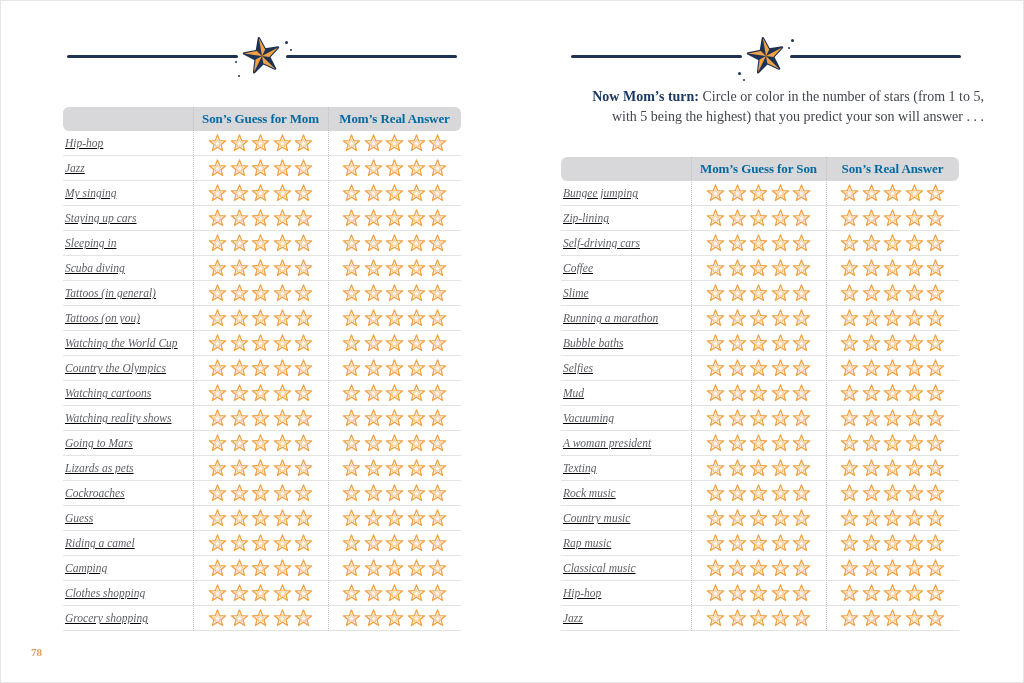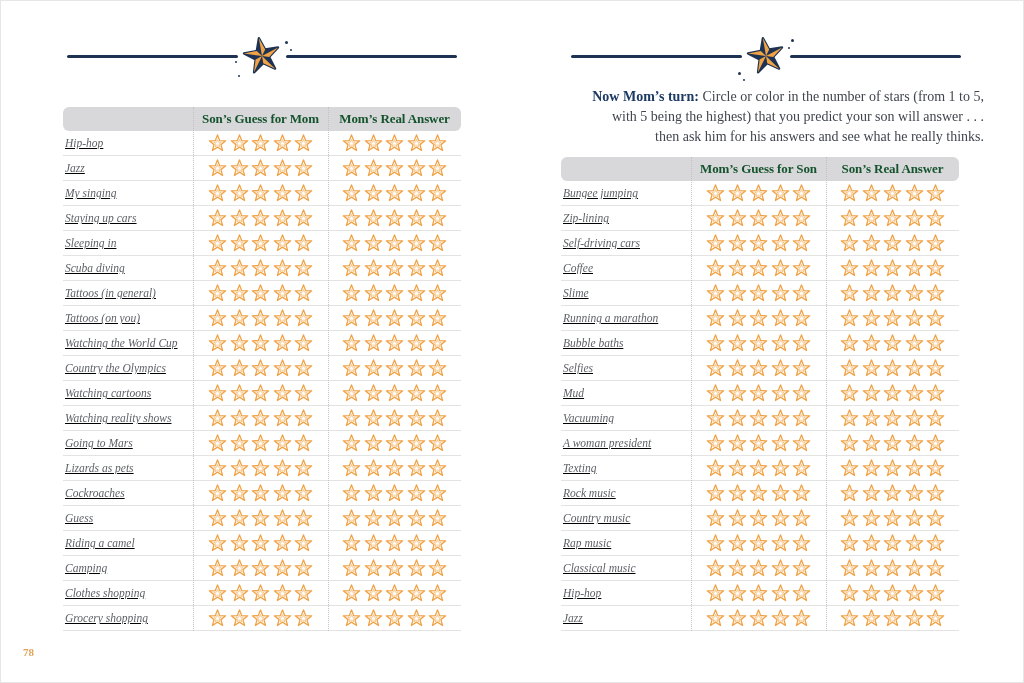--- a/index.html
+++ b/index.html
@@ -14,40 +14,40 @@
   .dstar-wrap{position:relative;width:40px;height:46px;margin:0 4px;flex:none;}
   .dstar-svg{width:40px;height:46px;display:block;}
   .dot{position:absolute;background:#1e3354;border-radius:50%;}
   
   .intro{position:absolute;text-align:right;font-size:14px;line-height:20px;color:#40454e;}
   .intro b{color:#1d3a63;font-weight:bold;}
   
   .rtable{position:absolute;width:398px;}
   .thead{position:relative;display:flex;height:24px;background:#d8d8da;border-radius:6px;z-index:0;}
   .thspacer{width:130px;}
-  .thcell{line-height:24px;text-align:center;font-weight:bold;font-size:13px;color:#14532d;letter-spacing:-0.1px;}
+  .thcell{line-height:24px;text-align:center;font-weight:bold;font-size:13px;color:#0369a1;letter-spacing:-0.1px;}
   .thcell.c2{width:135px;}
   .thcell.c3{width:133px;}
   .vline{position:absolute;top:0;bottom:0;width:0;border-left:1px dotted #c2c2c2;z-index:2;}
   .v1{left:130px;} .v2{left:265px;}
   .trow{display:flex;height:25px;align-items:center;border-bottom:1px solid #e3e3e3;box-sizing:border-box;text-decoration:underline;}
   .tlabel{width:130px;font-style:italic;font-size:11.5px;color:#5e6167;padding-left:2px;box-sizing:border-box;white-space:nowrap;overflow:hidden;}
   .tcell{display:flex;justify-content:center;align-items:center;gap:2.5px;}
   .tcell.c2{width:135px;}
   .tcell.c3{width:133px;}
   .rstar{width:19px;height:19px;display:block;}
   
   .pagenum{position:absolute;top:645px;font-size:11px;font-weight:bold;color:#dfa258;}
   
   .t-left{left:62px;top:106px;height:524px;}
   .t-right{left:560px;top:156px;height:474px;}
   .d-left{left:66px;top:30px;width:390px;}
   .d-right{left:570px;top:30px;width:390px;}
   .intro-right{left:553px;top:86px;width:430px;}
-  .pn-left{left:22px;}
+  .pn-left{left:30px;}
   .pn-right{left:1032px;}
 </style>
 </head>
 <body>
 
 <div class="spread">
 
   <section>
 
     <div class="divider d-left">
@@ -1037,21 +1037,20 @@
         <span class="dot" style="right:-4px;top:14px;width:2px;height:2px;"></span>
         <span class="dot" style="left:-8px;bottom:4px;width:3px;height:3px;"></span>
         <span class="dot" style="left:-3px;bottom:-2px;width:2px;height:2px;"></span>
       </div>
       <div class="dline"></div>
     </div>
 
     <div class="intro intro-right">
       <div><b>Now Mom’s turn:</b><span> Circle or color in the number of stars (from 1 to 5,</span></div>
       <div>with 5 being the highest) that you predict your son will answer . . .</div>
-      <div>then ask him for his answers and see what he really thinks.</div>
     </div>
 
     <div class="rtable t-right">
       <div class="thead">
         <div class="thspacer"></div>
         <div class="thcell c2">Mom’s Guess for Son</div>
         <div class="thcell c3">Son’s Real Answer</div>
       </div>
       <div>
           <div class="trow">

